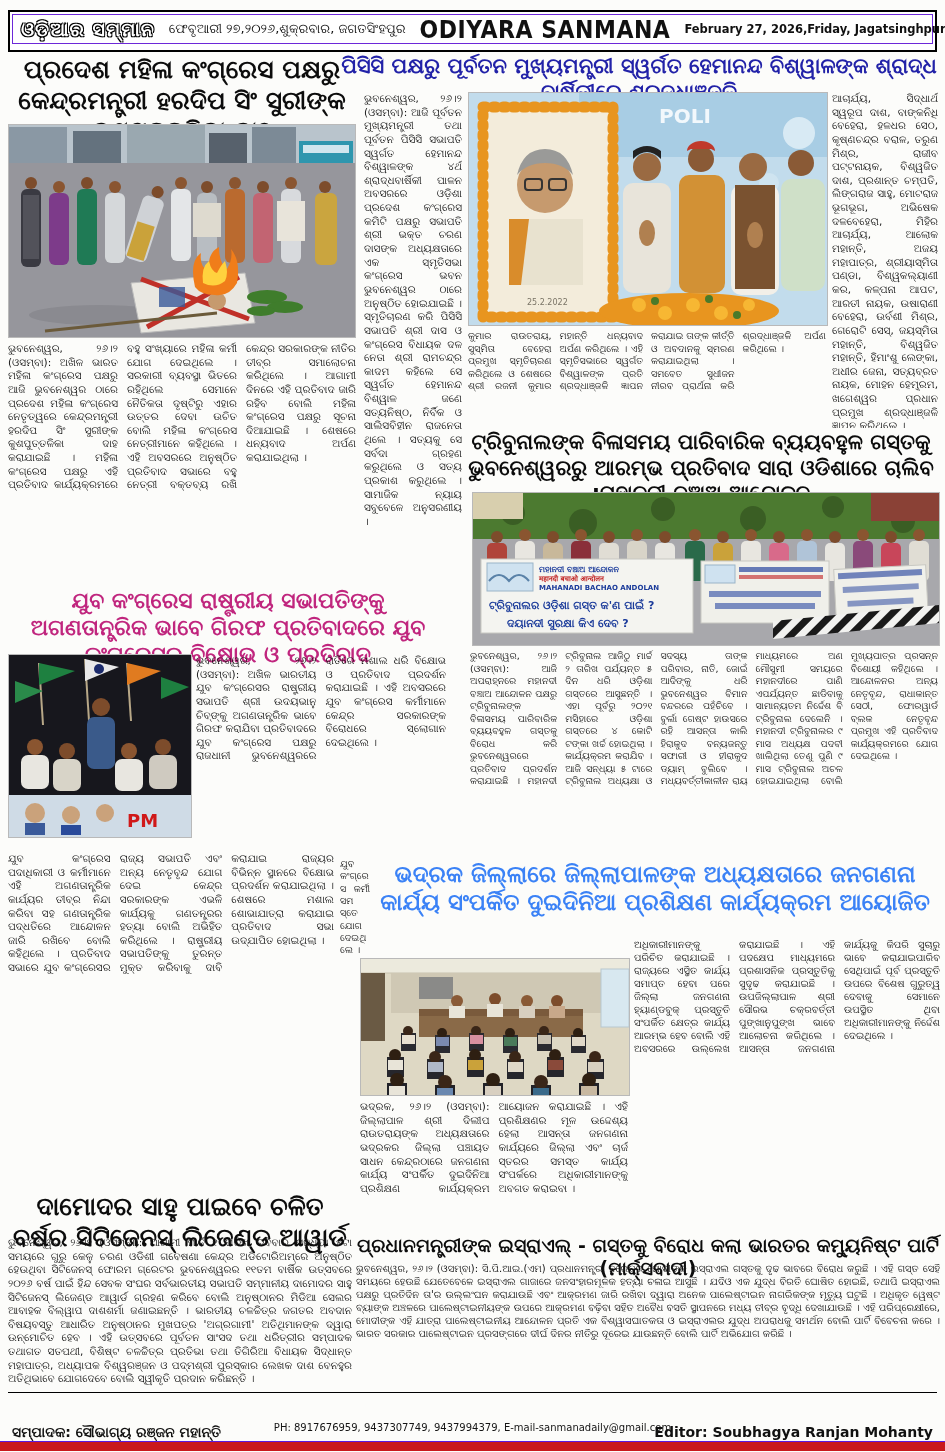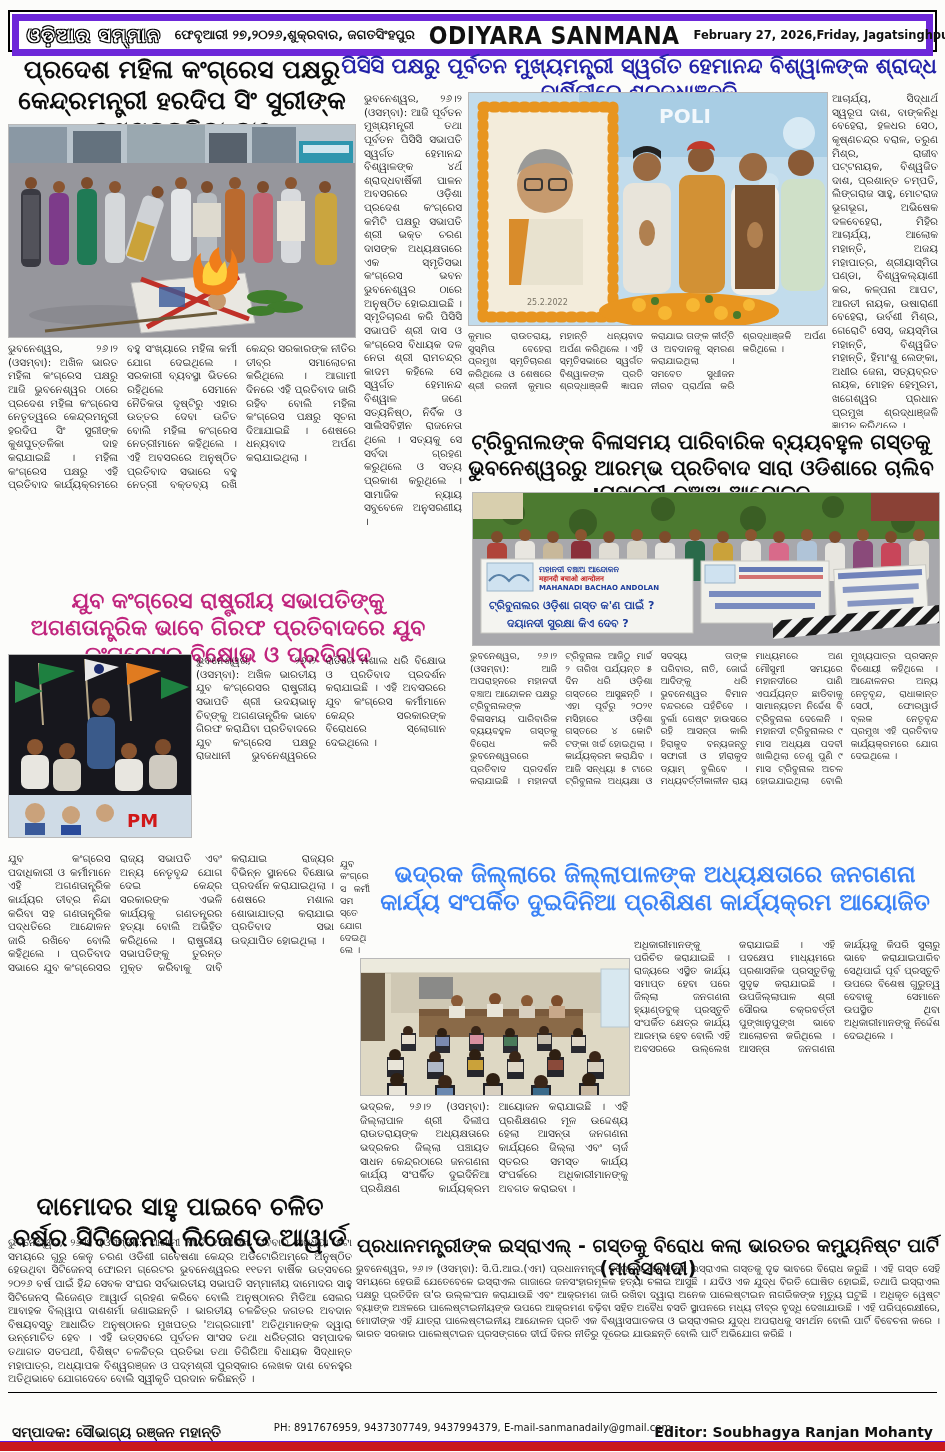--- a/index.html
+++ b/index.html
@@ -1,24 +1,24 @@
 <!DOCTYPE html>
 <html><head>
 <meta charset="utf-8">
 <style>
   html,body{margin:0;padding:0;background:#9a9a9a;}
   .page{position:relative;width:945px;height:1452px;background:#fcfcfa;margin:0 auto;
         font-family:"DejaVu Sans",sans-serif;overflow:hidden;color:#111;}
   .abs{position:absolute;}
   
   .mast{border:2px solid #000;background:#fff;}
-  .mast-inner{margin:2px;border:7px solid #6d28d9;height:28px;display:flex;align-items:center;padding:0 8px;gap:14px;}
+  .mast-inner{margin:2px;border:1px solid #6d28d9;height:28px;display:flex;align-items:center;padding:0 8px;gap:14px;}
   .mast-logo{font-size:19px;font-weight:bold;color:#fff;letter-spacing:1px;white-space:nowrap;
      text-shadow:-1px -1px 0 #000,1px -1px 0 #000,-1px 1px 0 #000,1px 1px 0 #000,0 0 1px #000;}
-  .mast-odate{font-size:13px;font-weight:bold;white-space:nowrap;flex:1;text-align:center;}
+  .mast-odate{font-size:13px;font-weight:normal;white-space:nowrap;flex:1;text-align:center;}
   .mast-title{font-size:22px;font-weight:bold;letter-spacing:.5px;white-space:nowrap;transform:scaleY(1.1);}
   .mast-edate{font-size:11.5px;font-weight:bold;white-space:nowrap;flex:1;text-align:center;}
   
   .hl{font-weight:bold;text-align:center;line-height:1.22;}
   .hl-black{color:#0c0c0c;}
   .hl-blue{color:#2222a8;}
   .hl-magenta{color:#c0267e;}
   .hl-pink{color:#3b82f6;}
   
   .bt{font-size:10.5px;line-height:1.3;text-align:justify;color:#161616;overflow:hidden;word-break:break-word;}

